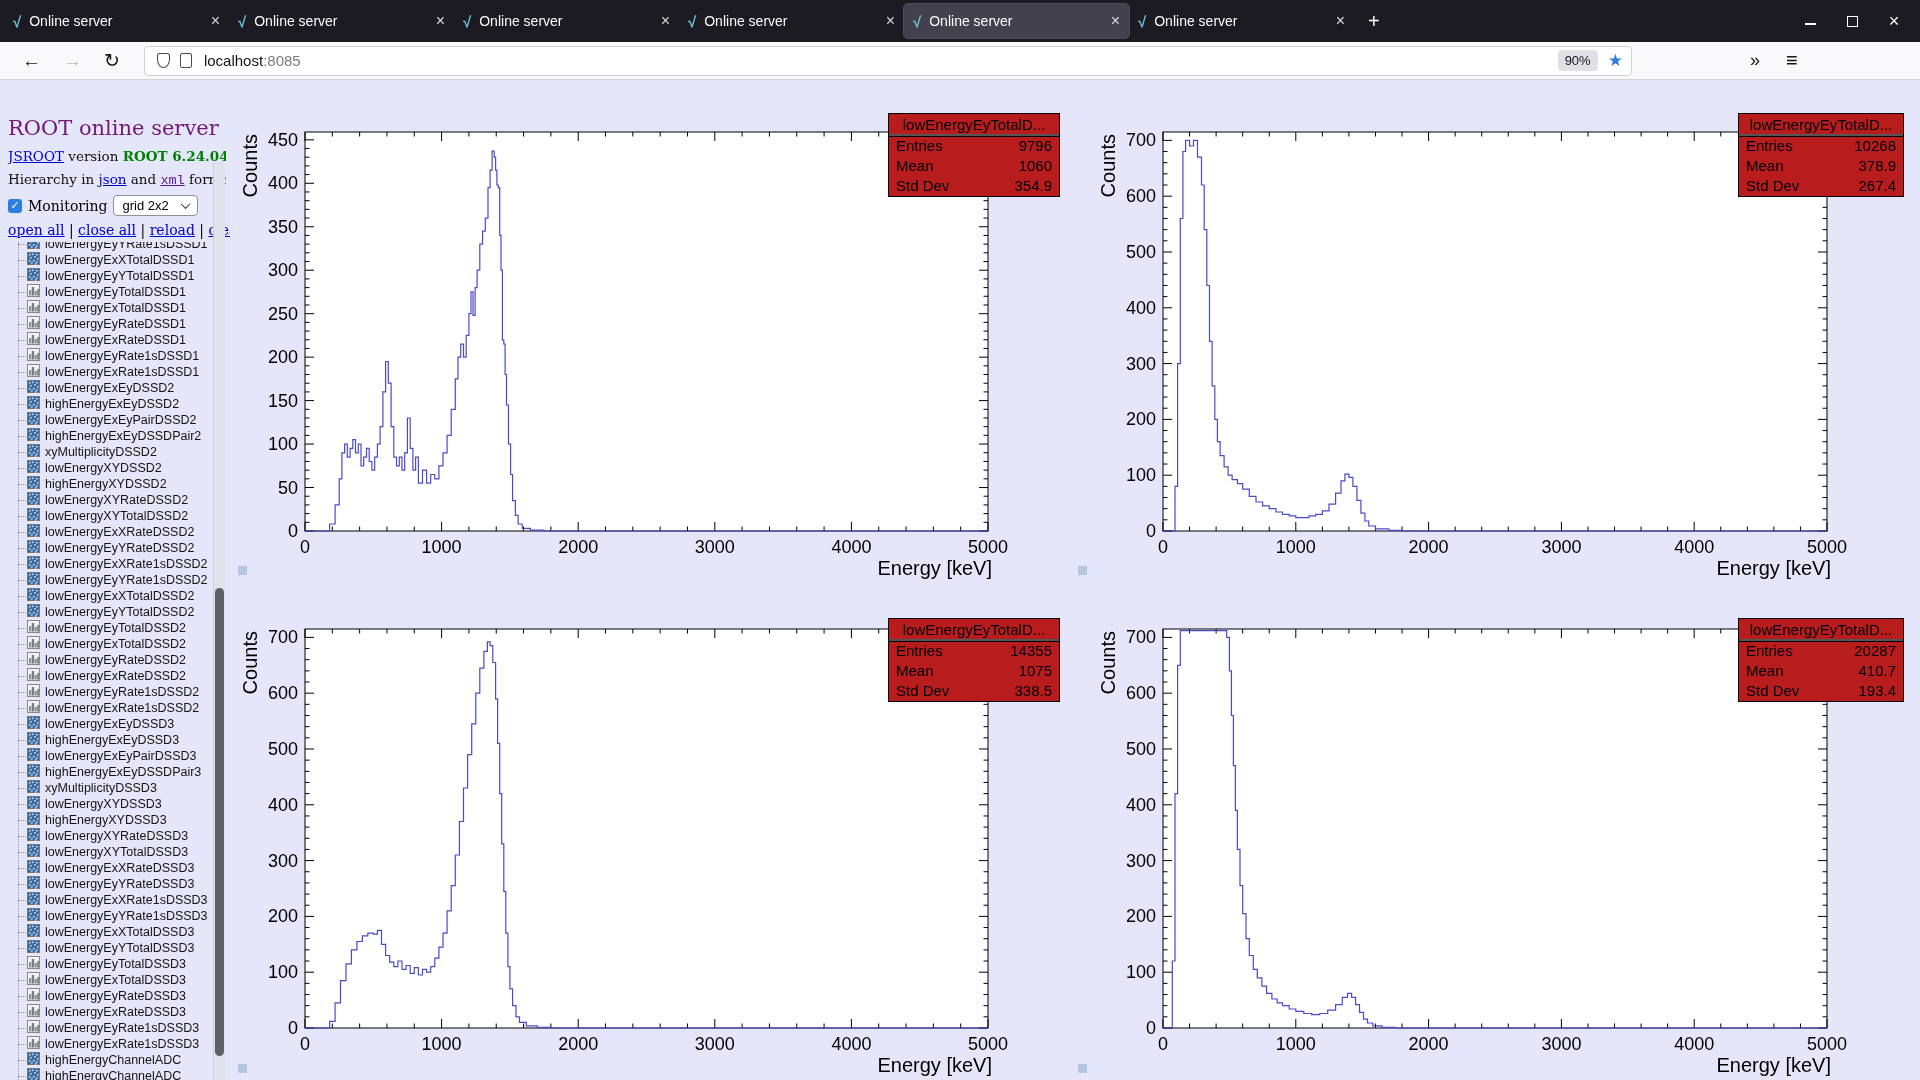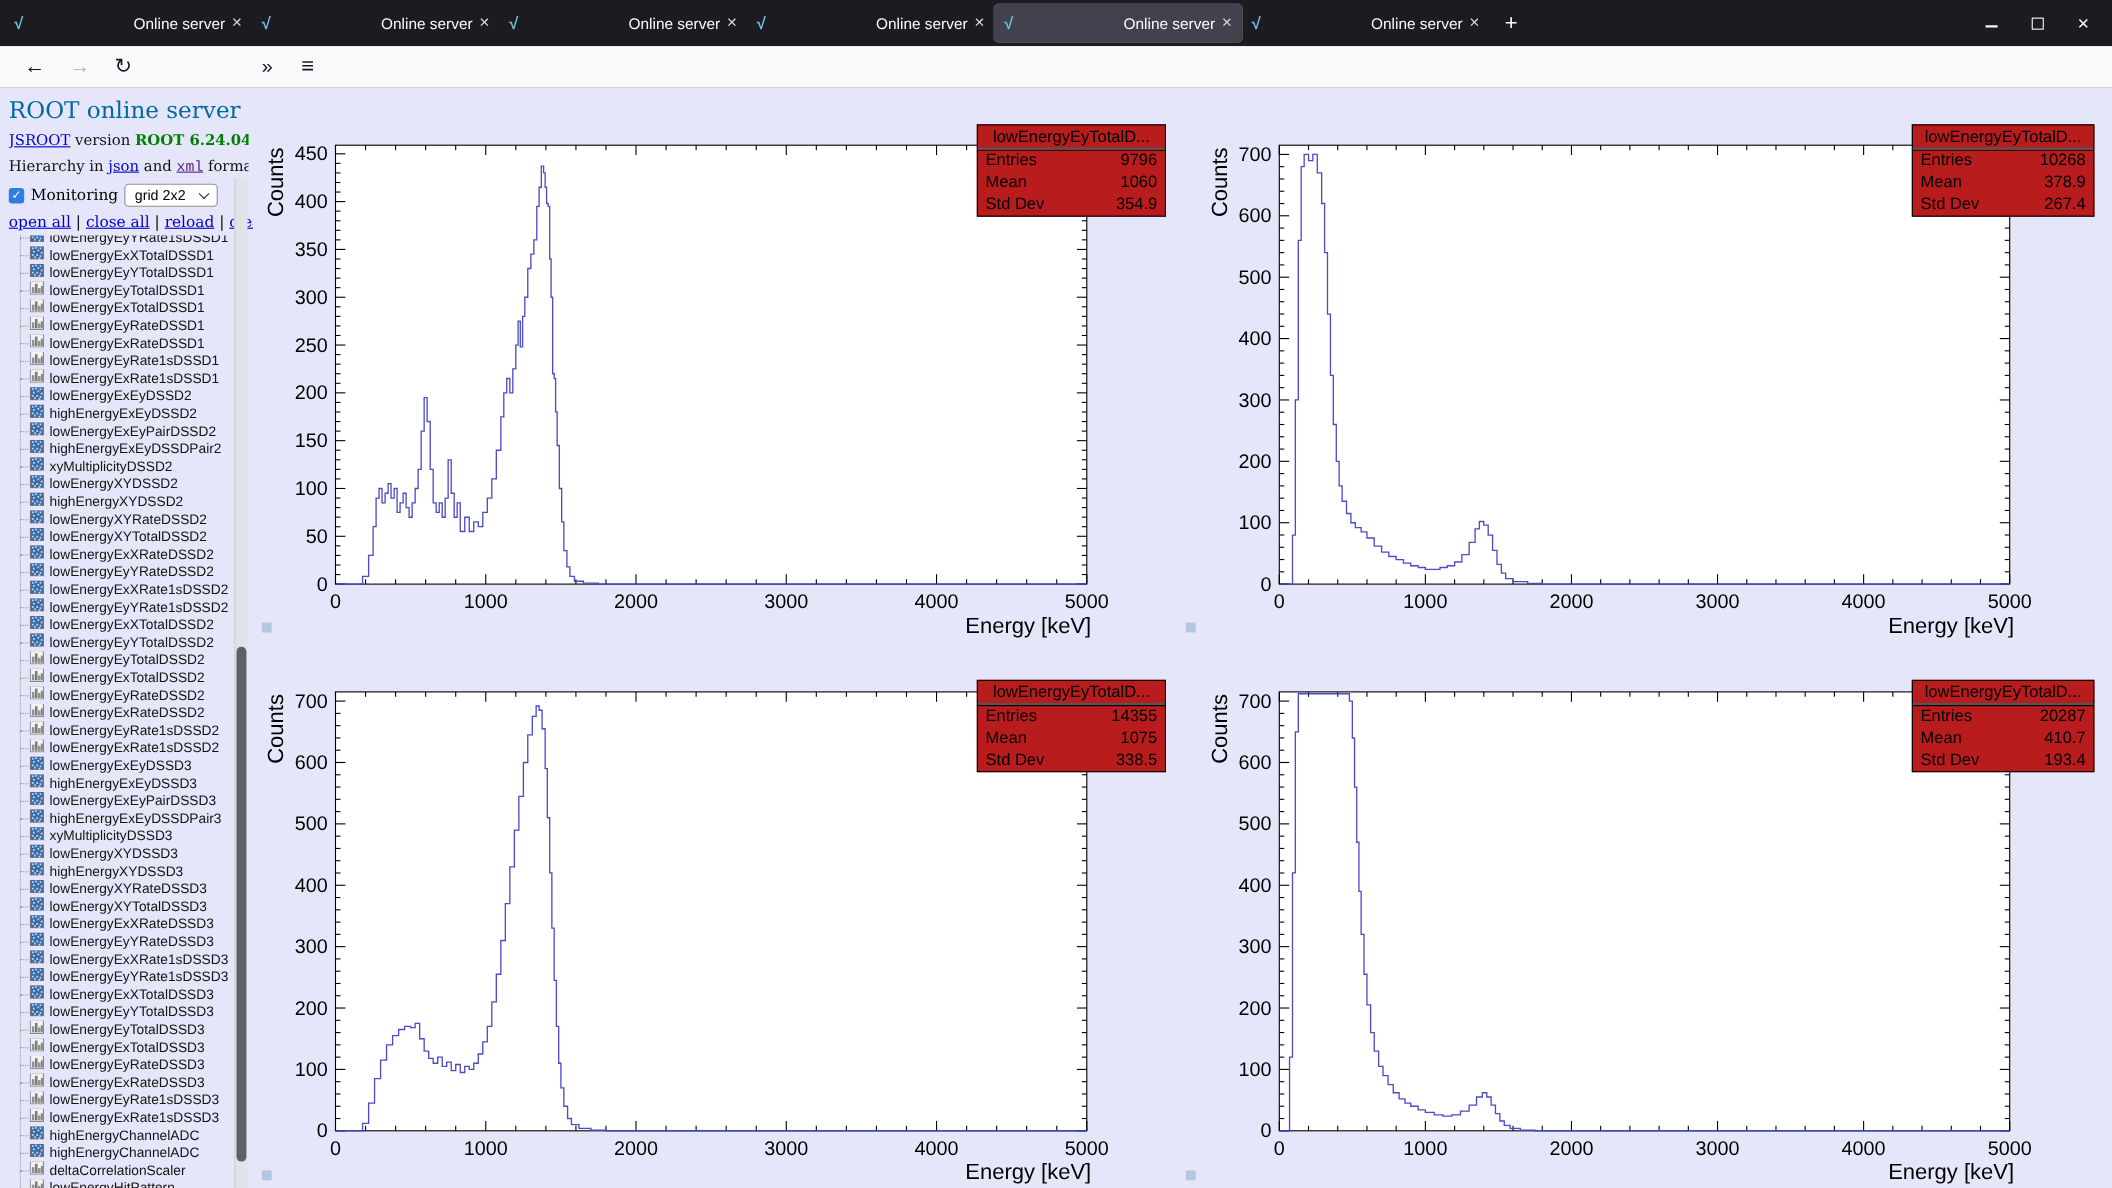--- a/index.html
+++ b/index.html
@@ -7,21 +7,21 @@
   body { font-family:"Liberation Sans", sans-serif; }
   #app { position:relative; width:1920px; height:1080px; background:#e6e6fa; }
 
   
   .tabbar { position:absolute; left:0; top:0; width:1920px; height:42px; background:#1c1b22;
             display:flex; align-items:center; padding-left:4px; }
   .tab { width:225px; height:34px; display:flex; align-items:center; padding:0 9px;
          border-radius:4px; color:#fbfbfe; font-size:14px; flex:0 0 auto; cursor:default; }
   .tab.active { background:#42414d; outline:1px solid rgba(255,255,255,.22); }
   .favicon { color:#6cc1dd; font-weight:bold; font-size:15px; margin-right:8px; flex:0 0 auto; }
-  .tab-label { flex:1 1 auto; white-space:nowrap; overflow:hidden;text-align:right; }
+  .tab-label { flex:1 1 auto; white-space:nowrap; overflow:hidden; }
   .tab-close { margin-left:6px; font-size:16px; color:#d8d8de; flex:0 0 auto; }
   .newtab { color:#fbfbfe; font-size:20px; padding:0 14px; }
   .win-controls { margin-left:auto; display:flex; align-items:center; gap:26px; padding-right:18px; }
   .win-glyph { color:#fbfbfe; font-size:15px; display:inline-flex; align-items:center; justify-content:center; width:16px; height:16px;}
   .wc-min { border-bottom:2px solid #fbfbfe; width:11px; height:8px; }
   .wc-max { border:1.5px solid #fbfbfe; width:11px; height:11px; }
 
   
   .toolbar { position:absolute; left:0; top:42px; width:1920px; height:38px; background:#f9f9fb;
              border-bottom:1px solid #d4d4db; display:flex; align-items:center; }
@@ -35,21 +35,21 @@
   .url-port { font-size:15px; color:#7a7a85; }
   .url-right { margin-left:auto; display:flex; align-items:center; gap:10px; }
   .zoom-badge { background:#e0e0e6; border-radius:4px; font-size:13px; color:#15141a; padding:3px 7px; }
   .star { color:#2e7de1; font-size:17px; }
   .chev2 { font-size:18px; color:#15141a; margin-left:118px; }
   .hamb { font-size:20px; color:#15141a; margin-left:26px; margin-right:20px; }
 
   
   .sidebar { position:absolute; left:0; top:80px; width:230px; height:1000px; overflow:hidden; }
   .sb-pad { padding:8px 0 0 8px; }
-  .sb-title { font-family:"DejaVu Serif", serif; font-size:21px; color:#0369a1; margin-bottom:8px; }
+  .sb-title { font-family:"DejaVu Serif", serif; font-size:21px; color:#701a75; margin-bottom:8px;margin-top:28px; }
   .sb-line { font-family:"DejaVu Serif", serif; font-size:13.5px; color:#101010; margin-bottom:7px;
              white-space:nowrap; overflow:hidden; width:218px; }
   a.lnk { color:#0000cc; text-decoration:underline; }
   a.lnk.visited { color:#551a8b;font-family:Liberation Mono, monospace; }
   .ver { color:#008000; font-weight:bold; }
   .mon-row { display:flex; align-items:center; gap:6px; margin:4px 0 6px 0; font-family:"DejaVu Serif", serif; font-size:14px; }
   .chk { width:14px; height:14px; background:#2e7de1; border-radius:3px; color:#fff; font-size:11px;
          display:inline-flex; align-items:center; justify-content:center; }
   .sel { background:#fff; border:1px solid #8f8f98; border-radius:4px; font-family:"Liberation Sans",sans-serif;
          font-size:13px; padding:2px 8px; display:inline-flex; align-items:center; gap:13px; }
@@ -120,20 +120,30 @@
           <span class="wc-max"></span>
         </span>
       <span class="win-glyph" style="font-size:18px;">×</span>
     </div>
   </div>
 
   <div class="toolbar">
     <span class="nav-ic">←</span>
     <span class="nav-ic disabled">→</span>
     <span class="nav-ic">↻</span>
+    <div class="urlbox">
+      <span class="shield"></span>
+      <span class="pageic"></span>
+      <span class="url-host">localhost</span>
+      <span class="url-port">:8085</span>
+      <span class="url-right">
+        <span class="zoom-badge">90%</span>
+        <span class="star">★</span>
+      </span>
+    </div>
     <span class="chev2">»</span>
     <span class="hamb">≡</span>
   </div>
 
   <div class="sidebar">
     <div class="sb-pad">
       <div class="sb-title">ROOT online server</div>
       <div class="sb-line"><a class="lnk">JSROOT</a><span> version </span><span class="ver">ROOT 6.24.04 13/07/2</span></div>
       <div class="sb-line"><span>Hierarchy in </span><a class="lnk">json</a><span> and </span><a class="lnk visited">xml</a><span> format</span></div>
       <div class="mon-row">

